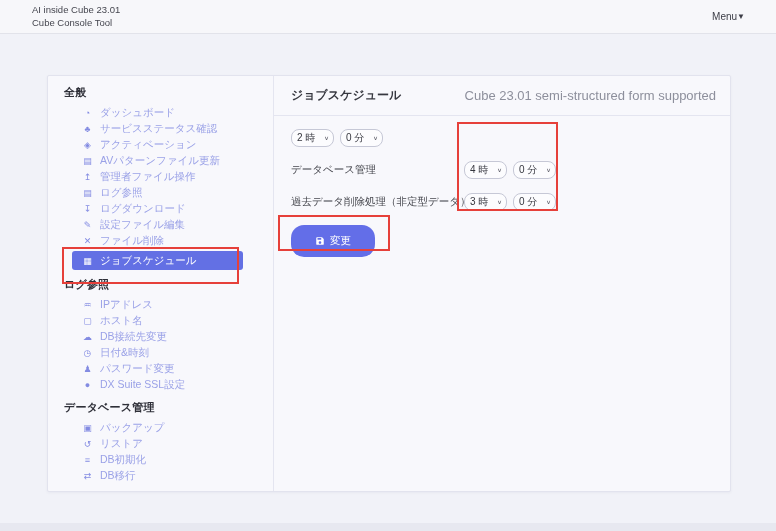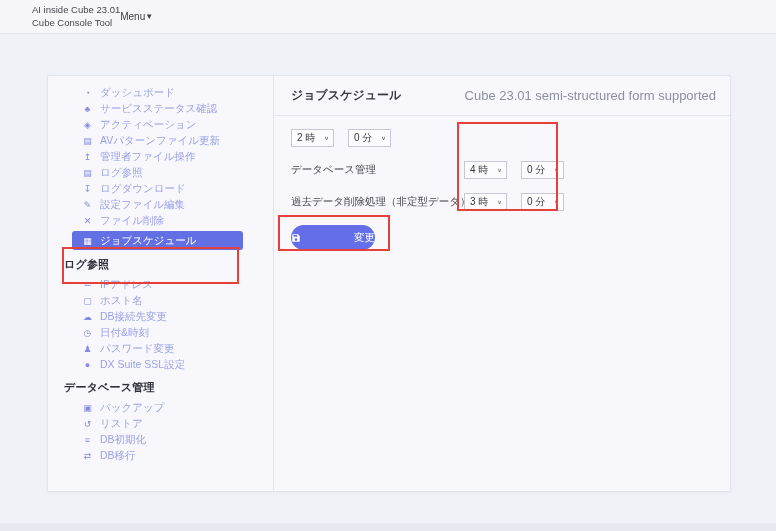--- a/index.html
+++ b/index.html
@@ -7,21 +7,21 @@
   body {
     position:relative;
     background:#f1f2f8;
     font-family:"Liberation Sans","DejaVu Sans",sans-serif;
     overflow:hidden;
   }
   
   .topbar {
     position:absolute; top:0; left:0; width:776px; height:34px;
     background:#f7f7fa; border-bottom:1px solid #e2e3ea;
-    display:flex; justify-content:flex-start; align-items:center;
+    display:flex; justify-content:space-between; align-items:center;
     padding:0 31px 0 32px;
   }
   .app-title { font-size:9.5px; line-height:1.35; color:#45464f; }
   .menu-btn { font-size:10px; color:#3c3d46; cursor:pointer; display:flex; align-items:center; }
   .menu-btn .caret { font-size:8px; }
   
   .card {
     position:absolute; left:47px; top:75px; width:684px; height:417px;
     background:#f8f8fc; border:1px solid #e2e3ee; border-radius:2px;
     box-shadow:0 1px 3px rgba(60,60,100,0.05);
@@ -56,30 +56,30 @@
     display:flex; justify-content:space-between; align-items:center;
     padding:0 14px 0 17px; flex-shrink:0;
   }
   .main-title { font-size:12px; font-weight:bold; color:#36373f; }
   .main-note { font-size:13px; color:#8d8f9c; }
   .content { padding:13px 0 0 17px; }
   .form-row { display:flex; align-items:center; height:18px; margin-bottom:14px; }
   .form-label { width:173px; font-size:10.5px; color:#47484f; white-space:nowrap; }
   .sel {
     display:inline-flex; align-items:center; justify-content:space-between;
-    width:43px; height:18px; border:1px solid #c6c8d6; border-radius:0;
+    width:43px; height:18px; border:1px solid #c6c8d6; border-radius:8px;
     background:#fcfcfe; font-size:10px; color:#35363e; padding:0 4px 0 5px;
-    margin-right:14px; cursor:pointer;
+    margin-right:6px; cursor:pointer;
   }
   .sel .chev { font-size:7px; color:#63646e; transform:scaleY(.8); }
   .submit-btn {
-    margin-top:13px; width:84px; height:25px; border:none; border-radius:13px;
+    margin-top:13px; width:84px; height:32px; border:none; border-radius:13px;
     background:#636ee8; color:#fff; font-size:10.5px;
     font-family:"Liberation Sans","DejaVu Sans",sans-serif;
-    display:flex; align-items:center; justify-content:space-between; gap:5px; cursor:pointer;
+    display:flex; align-items:center; justify-content:center; gap:5px; cursor:pointer;
   }
   .submit-btn svg { display:block; }
   
   .annot { position:absolute; border:2px solid #e6403a; pointer-events:none; }
   .annot-sidebar  { left:62px;  top:247px; width:177px; height:37px; }
   .annot-selects  { left:457px; top:122px; width:101px; height:89px; }
   .annot-button   { left:278px; top:215px; width:112px; height:36px; }
   
   .footer-strip {
     position:absolute; left:0; bottom:0; width:776px; height:8px;
@@ -96,20 +96,21 @@
   </div>
   <div class="menu-btn">
     <span>Menu</span>
     <span class="caret">▼</span>
   </div>
 </div>
 
 <div class="card">
 
   <div class="sidebar" id="sidebar">
+      <div class="section-header">全般</div>
       <div class="side-item">
         <span class="glyph">◔</span>
         <span>ダッシュボード</span>
       </div>
       <div class="side-item">
         <span class="glyph">♣</span>
         <span>サービスステータス確認</span>
       </div>
       <div class="side-item">
         <span class="glyph">◈</span>

